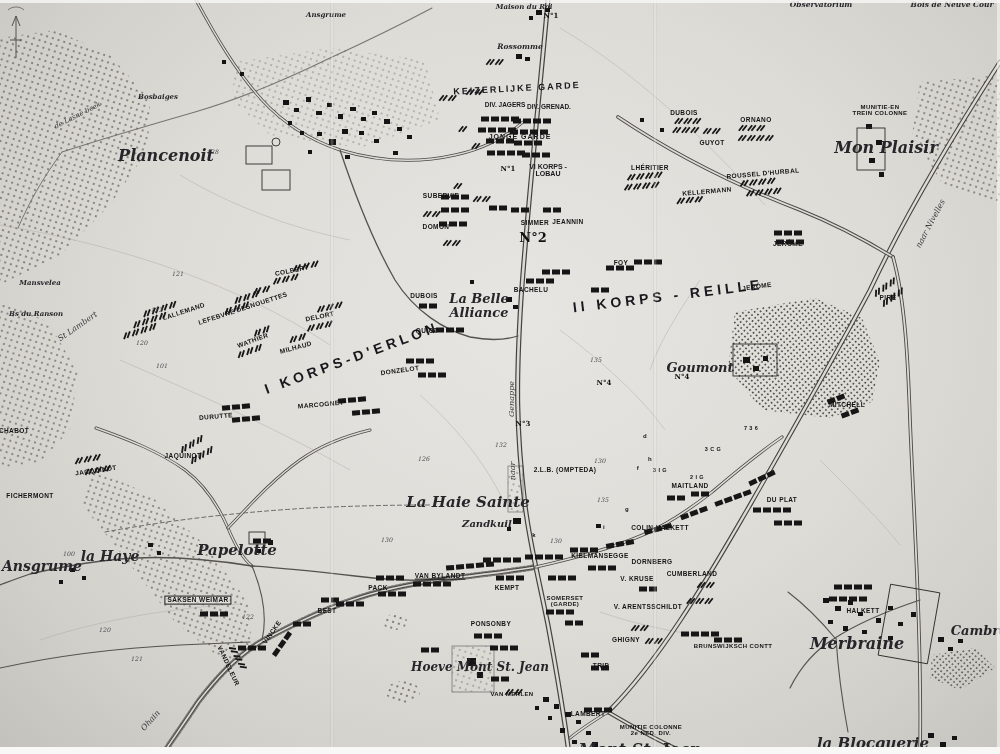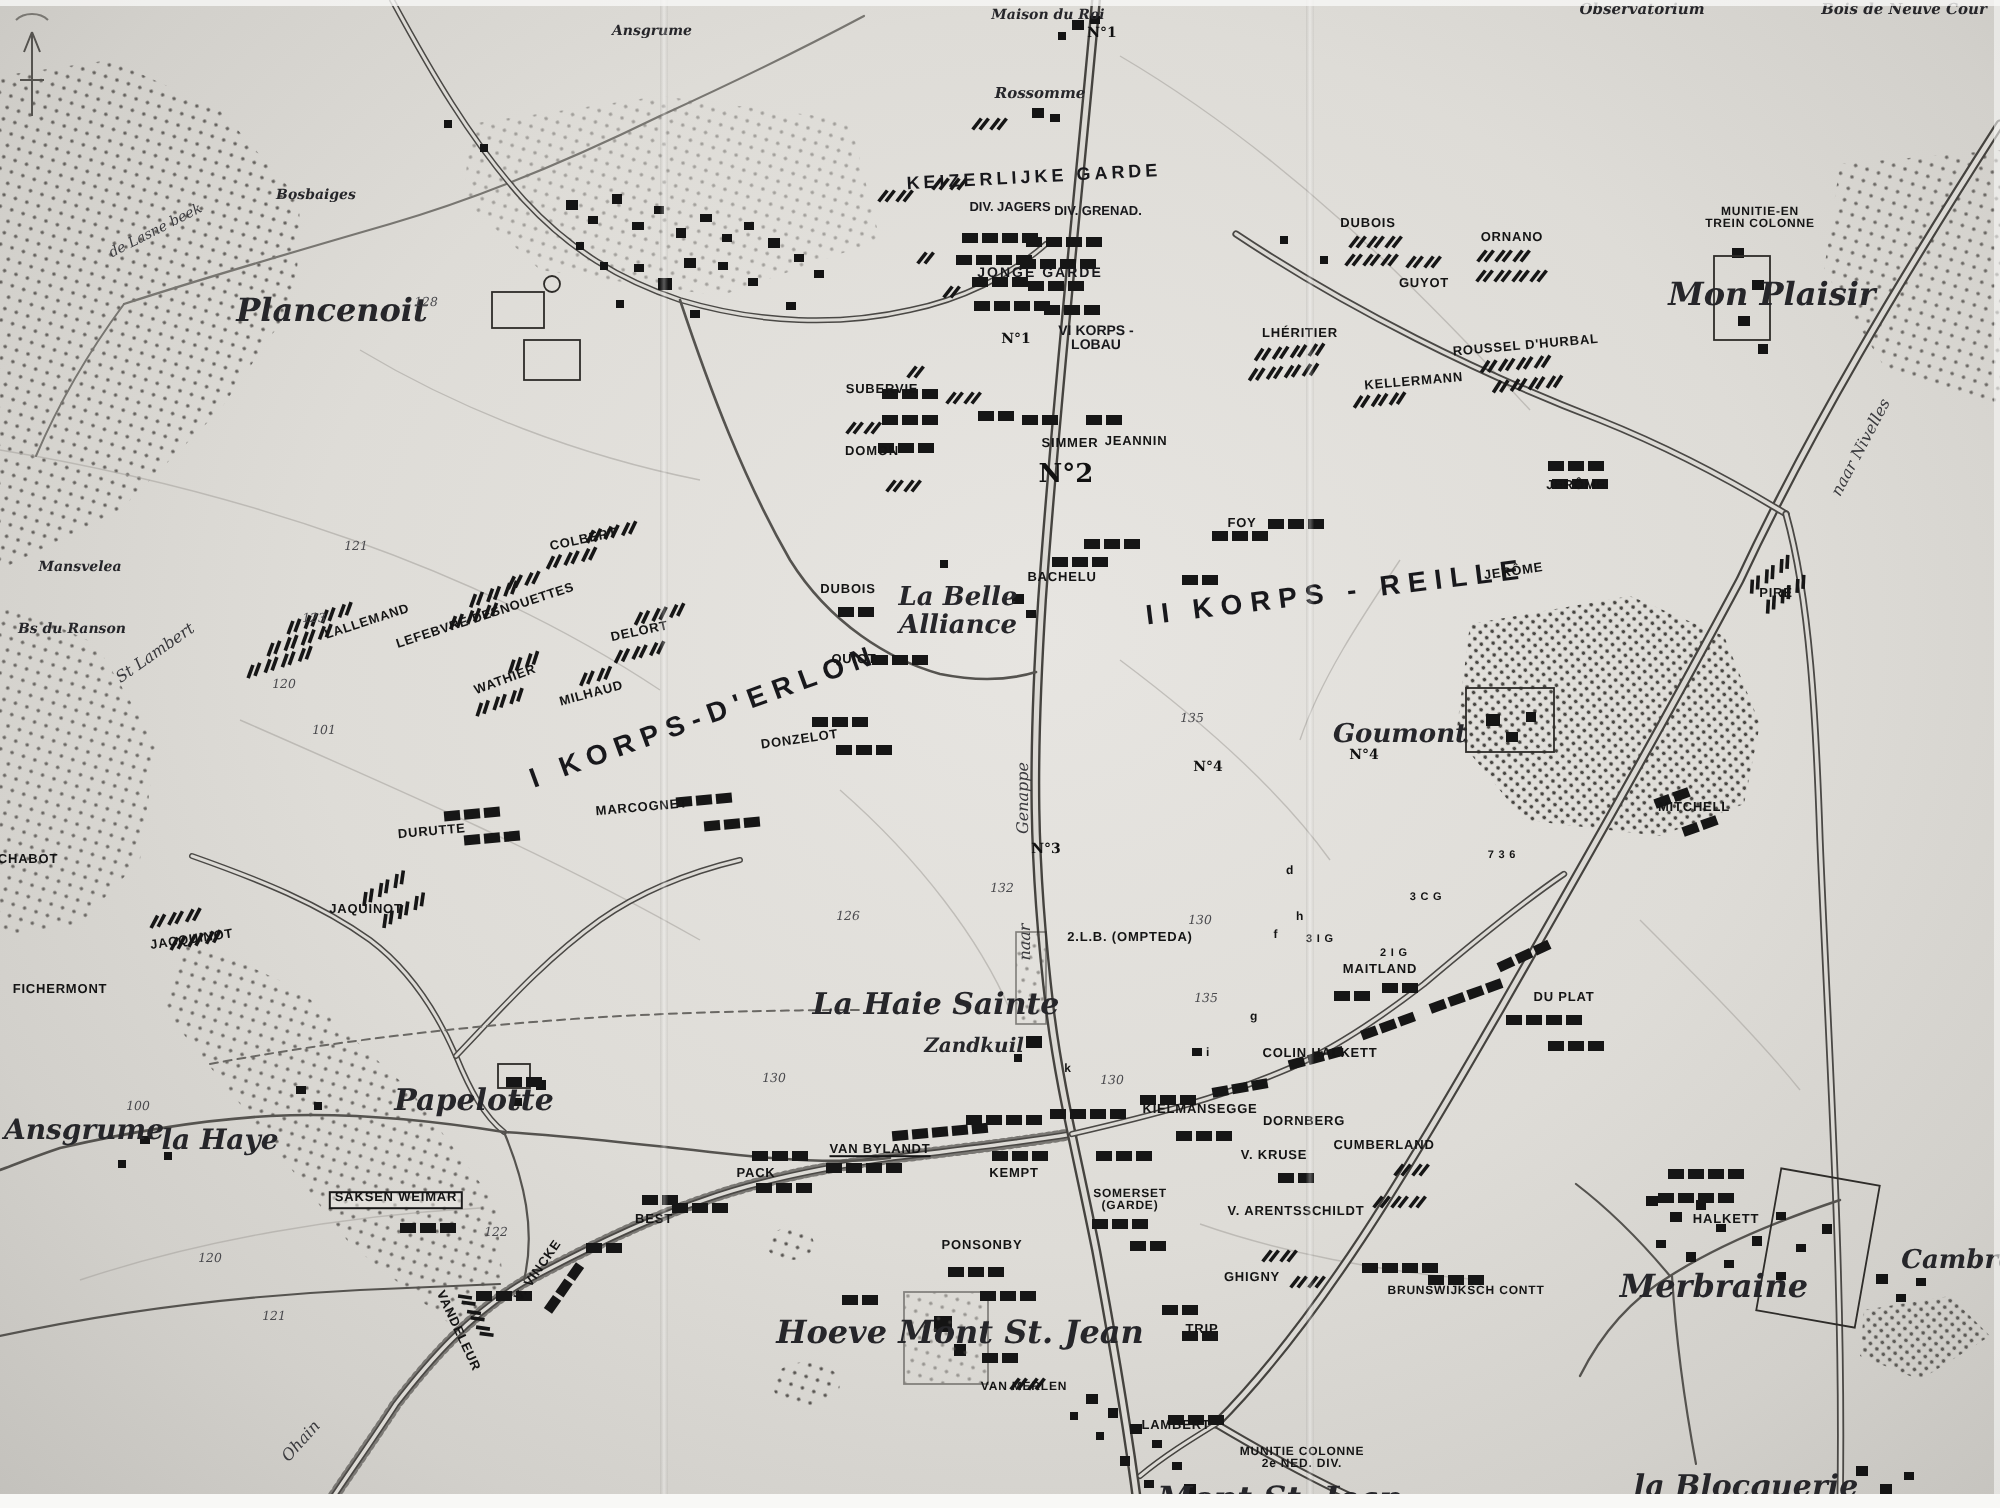--- a/index.html
+++ b/index.html
@@ -897,29 +897,29 @@
     </g>
   </svg>
 
   <div id="labels">
       <div class="lbl place" style="left: 166px; top: 156px; font-size: 16px; transform: translate(-50%, -50%) rotate(0deg);">Plancenoit</div>
       <div class="lbl place" style="left: 479px; top: 306px; font-size: 13px; transform: translate(-50%, -50%) rotate(0deg);">La Belle
 Alliance</div>
       <div class="lbl place" style="left: 468px; top: 503px; font-size: 15px; transform: translate(-50%, -50%) rotate(0deg);">La Haie Sainte</div>
       <div class="lbl place" style="left: 487px; top: 524px; font-size: 10px; transform: translate(-50%, -50%) rotate(0deg);">Zandkuil</div>
       <div class="lbl place" style="left: 237px; top: 551px; font-size: 15px; transform: translate(-50%, -50%) rotate(0deg);">Papelotte</div>
-      <div class="lbl place" style="left: 110px; top: 571px; font-size: 14px; transform: translate(-50%, -50%) rotate(0deg);">la Haye</div>
+      <div class="lbl place" style="left: 110px; top: 556px; font-size: 14px; transform: translate(-50%, -50%) rotate(0deg);">la Haye</div>
       <div class="lbl place" style="left: 42px; top: 566px; font-size: 14px; transform: translate(-50%, -50%) rotate(0deg);">Ansgrume</div>
       <div class="lbl place" style="left: 700px; top: 368px; font-size: 13px; transform: translate(-50%, -50%) rotate(0deg);">Goumont</div>
       <div class="lbl place" style="left: 886px; top: 148px; font-size: 16px; transform: translate(-50%, -50%) rotate(0deg);">Mon Plaisir</div>
       <div class="lbl place" style="left: 857px; top: 644px; font-size: 16px; transform: translate(-50%, -50%) rotate(0deg);">Merbraine</div>
       <div class="lbl place" style="left: 979px; top: 631px; font-size: 13px; transform: translate(-50%, -50%) rotate(0deg);">Cambre</div>
       <div class="lbl place" style="left: 873px; top: 744px; font-size: 15px; transform: translate(-50%, -50%) rotate(0deg);">la Blocquerie</div>
       <div class="lbl place" style="left: 640px; top: 750px; font-size: 16px; transform: translate(-50%, -50%) rotate(0deg);">Mont St. Jean</div>
-      <div class="lbl place" style="left: 480px; top: 667px; font-size: 16px; transform: translate(-50%, -50%) rotate(0deg); font-style: italic;">Hoeve Mont St. Jean</div>
+      <div class="lbl place" style="left: 480px; top: 667px; font-size: 12px; transform: translate(-50%, -50%) rotate(0deg); font-style: italic;">Hoeve Mont St. Jean</div>
       <div class="lbl place" style="left: 524px; top: 7px; font-size: 7px; transform: translate(-50%, -50%) rotate(0deg);">Maison du Roi</div>
       <div class="lbl place" style="left: 520px; top: 47px; font-size: 7.5px; transform: translate(-50%, -50%) rotate(0deg);">Rossomme</div>
       <div class="lbl place" style="left: 821px; top: 5px; font-size: 7.5px; transform: translate(-50%, -50%) rotate(0deg);">Observatorium</div>
       <div class="lbl place" style="left: 952px; top: 5px; font-size: 7.5px; transform: translate(-50%, -50%) rotate(0deg);">Bois de Neuve Cour</div>
       <div class="lbl place" style="left: 326px; top: 15px; font-size: 7px; transform: translate(-50%, -50%) rotate(0deg);">Ansgrume</div>
       <div class="lbl place" style="left: 158px; top: 97px; font-size: 7px; transform: translate(-50%, -50%) rotate(0deg);">Bosbaiges</div>
       <div class="lbl place" style="left: 22px; top: 283px; font-size: 7px; transform: translate(-50%, -50%) rotate(0deg); padding-left: 36px;">Mansvelea</div>
       <div class="lbl place" style="left: 36px; top: 314px; font-size: 7px; transform: translate(-50%, -50%) rotate(0deg);">Bs du Ranson</div>
       <div class="lbl road" style="left: 78px; top: 327px; font-size: 8px; transform: translate(-50%, -50%) rotate(-35deg);">St Lambert</div>
       <div class="lbl road" style="left: 78px; top: 116px; font-size: 7px; transform: translate(-50%, -50%) rotate(-27deg);">de Lasne beek</div>

